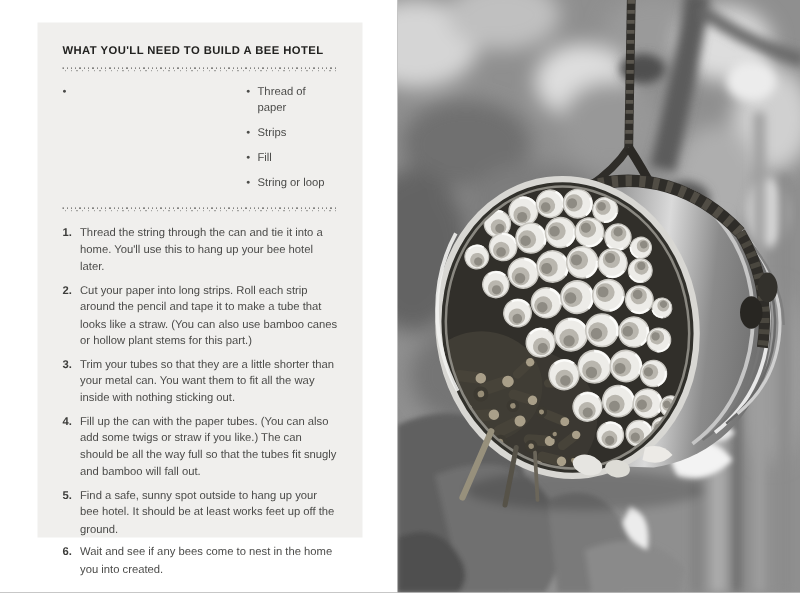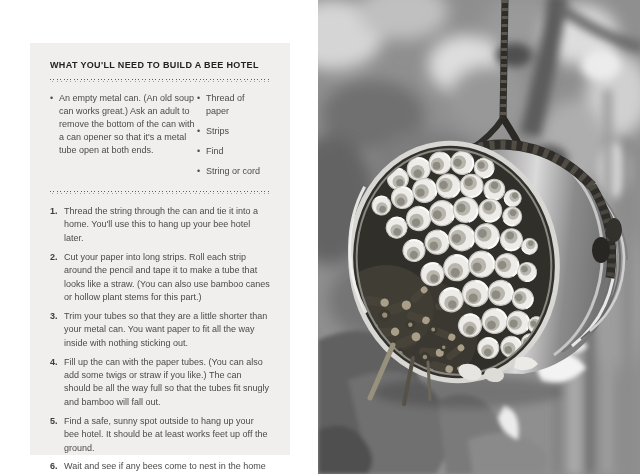--- a/index.html
+++ b/index.html
@@ -6,21 +6,21 @@
   body{
     width:640px;height:474px;position:relative;overflow:hidden;
     background:#ffffff;
     font-family:"Liberation Sans", sans-serif;
     -webkit-font-smoothing:antialiased;
   }
   .page{position:absolute;inset:0;}
 
   
   .card{
-    position:absolute;left:30px;top:43px;width:260px;height:412px;
+    position:absolute;left:30px;top:18px;width:260px;height:412px;
     background:#f0efed;box-sizing:border-box;padding:17px 20px 14px 20px;
   }
   .card h1{
     margin:0 0 9px 0;
     font-size:9px;font-weight:bold;letter-spacing:.35px;white-space:nowrap;
     color:#222220;
   }
   .divider{
     height:4px;margin:0 0 9px 0;
     background-image:
@@ -56,57 +56,56 @@
 
   <section class="card">
     <h1>WHAT YOU'LL NEED TO BUILD A BEE HOTEL</h1>
 
     <div class="divider"></div>
 
     <div class="materials">
       <ul class="mat-col mat-left">
         <li>
           <span class="blt">•</span>
-          <span>An empty metal can. (An old soup can works great.) Ask an adult to remove the bottom of the can with a can opener so that it's a metal tube open at both ends.</span>
         </li>
       </ul>
       <ul class="mat-col mat-right">
         <li>
           <span class="blt">•</span>
           <span>Thread of paper</span>
         </li>
         <li>
           <span class="blt">•</span>
           <span>Strips</span>
         </li>
         <li>
           <span class="blt">•</span>
-          <span>Find</span>
-        </li>
-        <li>
-          <span class="blt">•</span>
-          <span>String or cord</span>
+          <span>Fill</span>
+        </li>
+        <li>
+          <span class="blt">•</span>
+          <span>String or loop</span>
         </li>
       </ul>
     </div>
 
     <div class="divider"></div>
 
     <div class="steps">
       <div class="step">
         <span class="num">1.</span>
         <span class="txt">Thread the string through the can and tie it into a home. You'll use this to hang up your bee hotel later.</span>
       </div>
       <div class="step">
         <span class="num">2.</span>
         <span class="txt">Cut your paper into long strips. Roll each strip around the pencil and tape it to make a tube that looks like a straw. (You can also use bamboo canes or hollow plant stems for this part.)</span>
       </div>
       <div class="step">
         <span class="num">3.</span>
-        <span class="txt">Trim your tubes so that they are a little shorter than your metal can. You want paper to fit all the way inside with nothing sticking out.</span>
+        <span class="txt">Trim your tubes so that they are a little shorter than your metal can. You want them to fit all the way inside with nothing sticking out.</span>
       </div>
       <div class="step">
         <span class="num">4.</span>
         <span class="txt">Fill up the can with the paper tubes. (You can also add some twigs or straw if you like.) The can should be all the way full so that the tubes fit snugly and bamboo will fall out.</span>
       </div>
       <div class="step">
         <span class="num">5.</span>
         <span class="txt">Find a safe, sunny spot outside to hang up your bee hotel. It should be at least works feet up off the ground.</span>
       </div>
       <div class="step">

